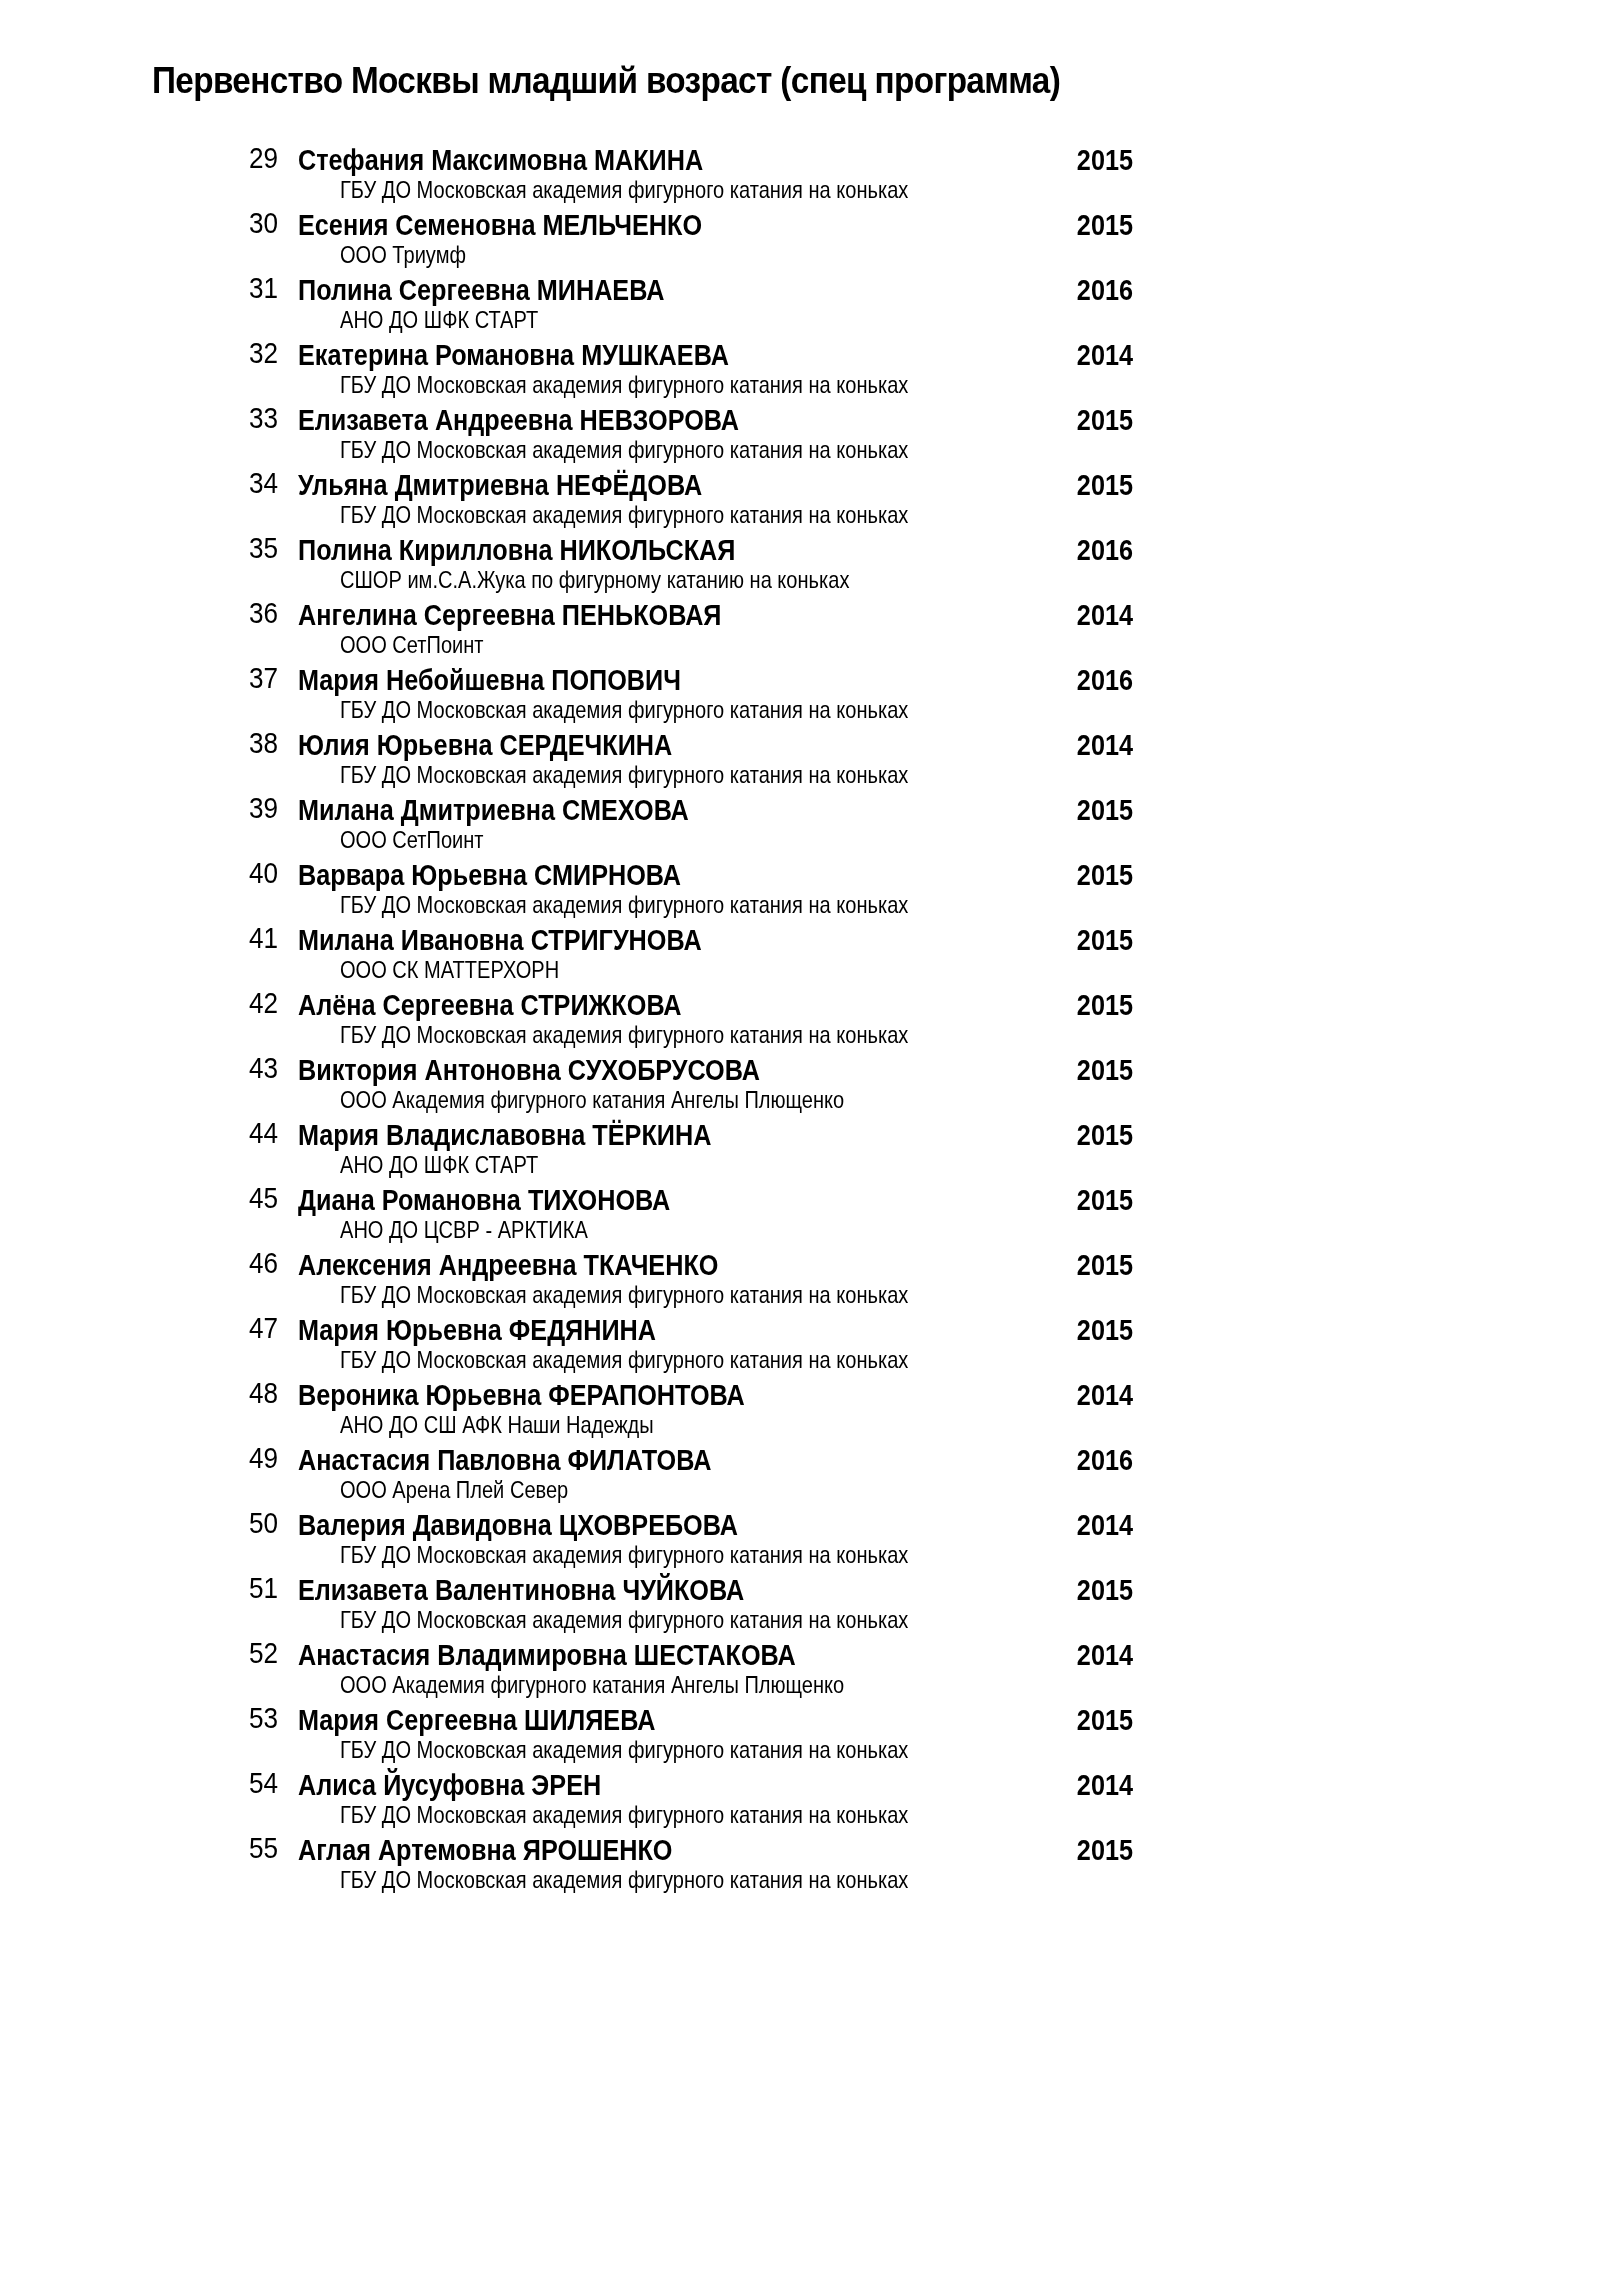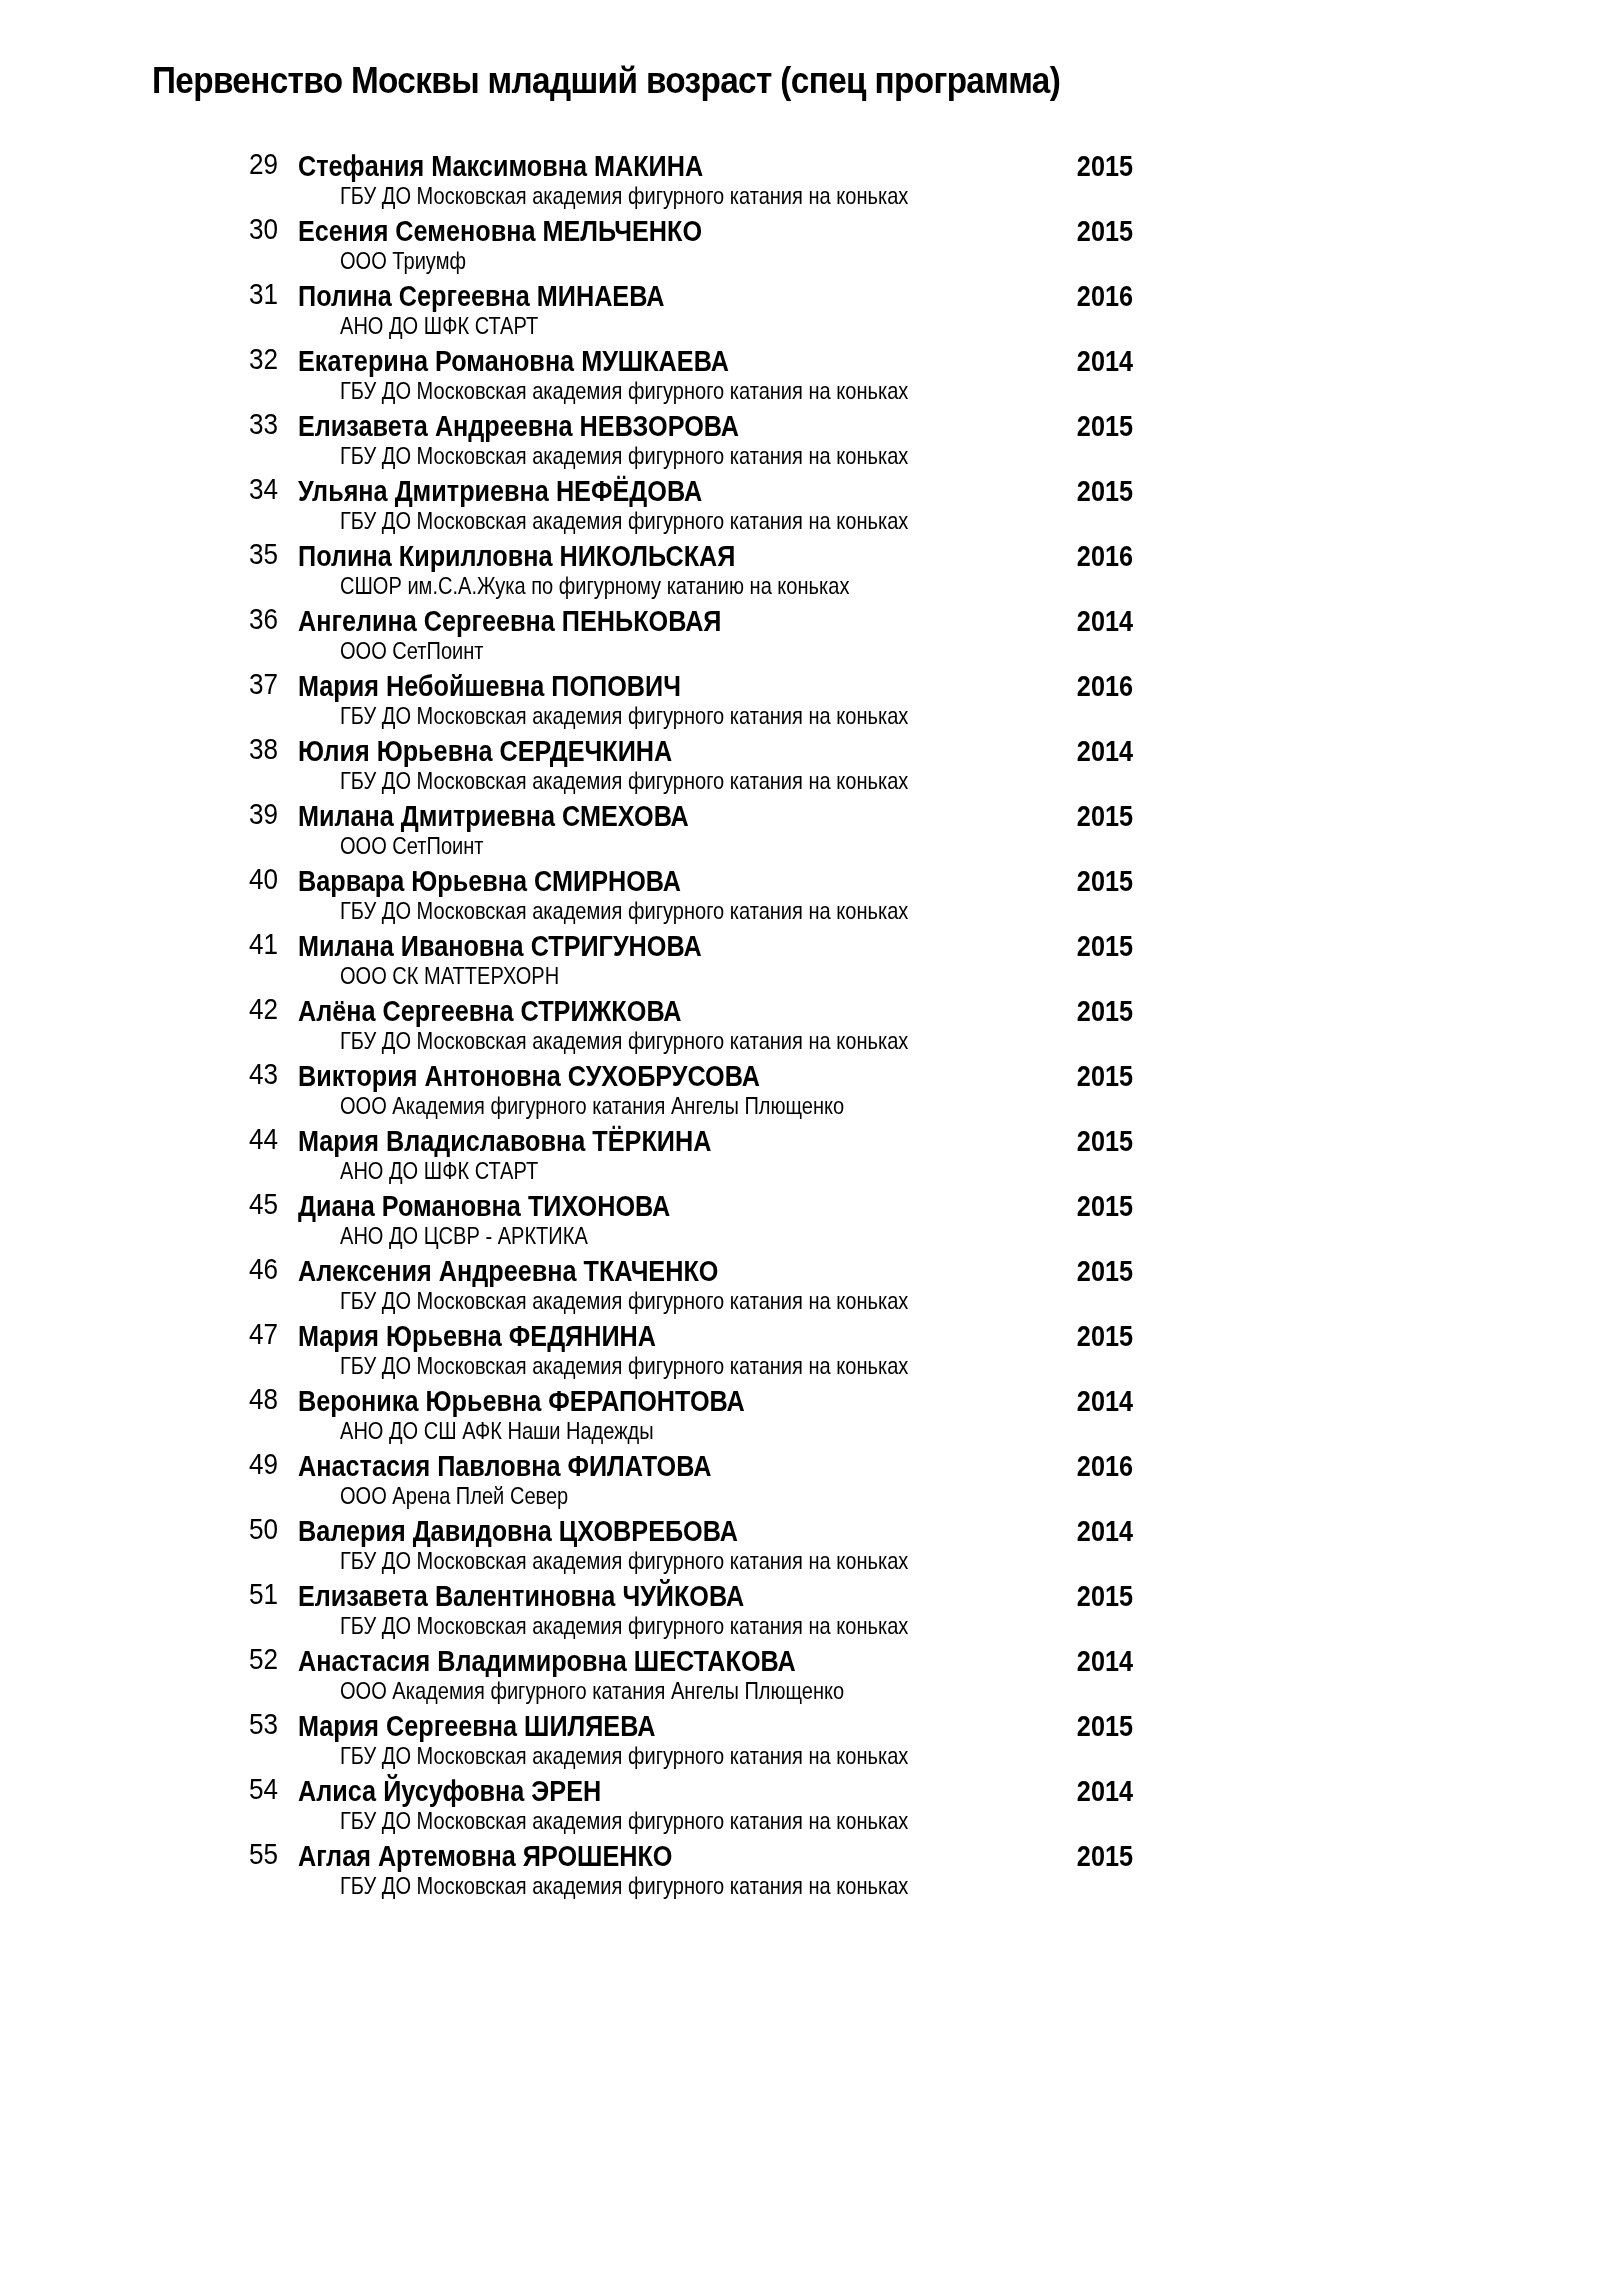--- a/index.html
+++ b/index.html
@@ -19,21 +19,21 @@
     top: 60px;
     font-size: 37px;
     font-weight: 700;
     white-space: nowrap;
     letter-spacing: -0.7px;
     transform: scaleX(0.90);
     transform-origin: 0 0;
   }
   .participant-list {
     position: absolute;
-    top: 144px;
+    top: 138px;
     left: 0;
     width: 1486px;
   }
   .entry {
     position: relative;
     height: 65px;
   }
   .num {
     position: absolute;
     left: 196px;

